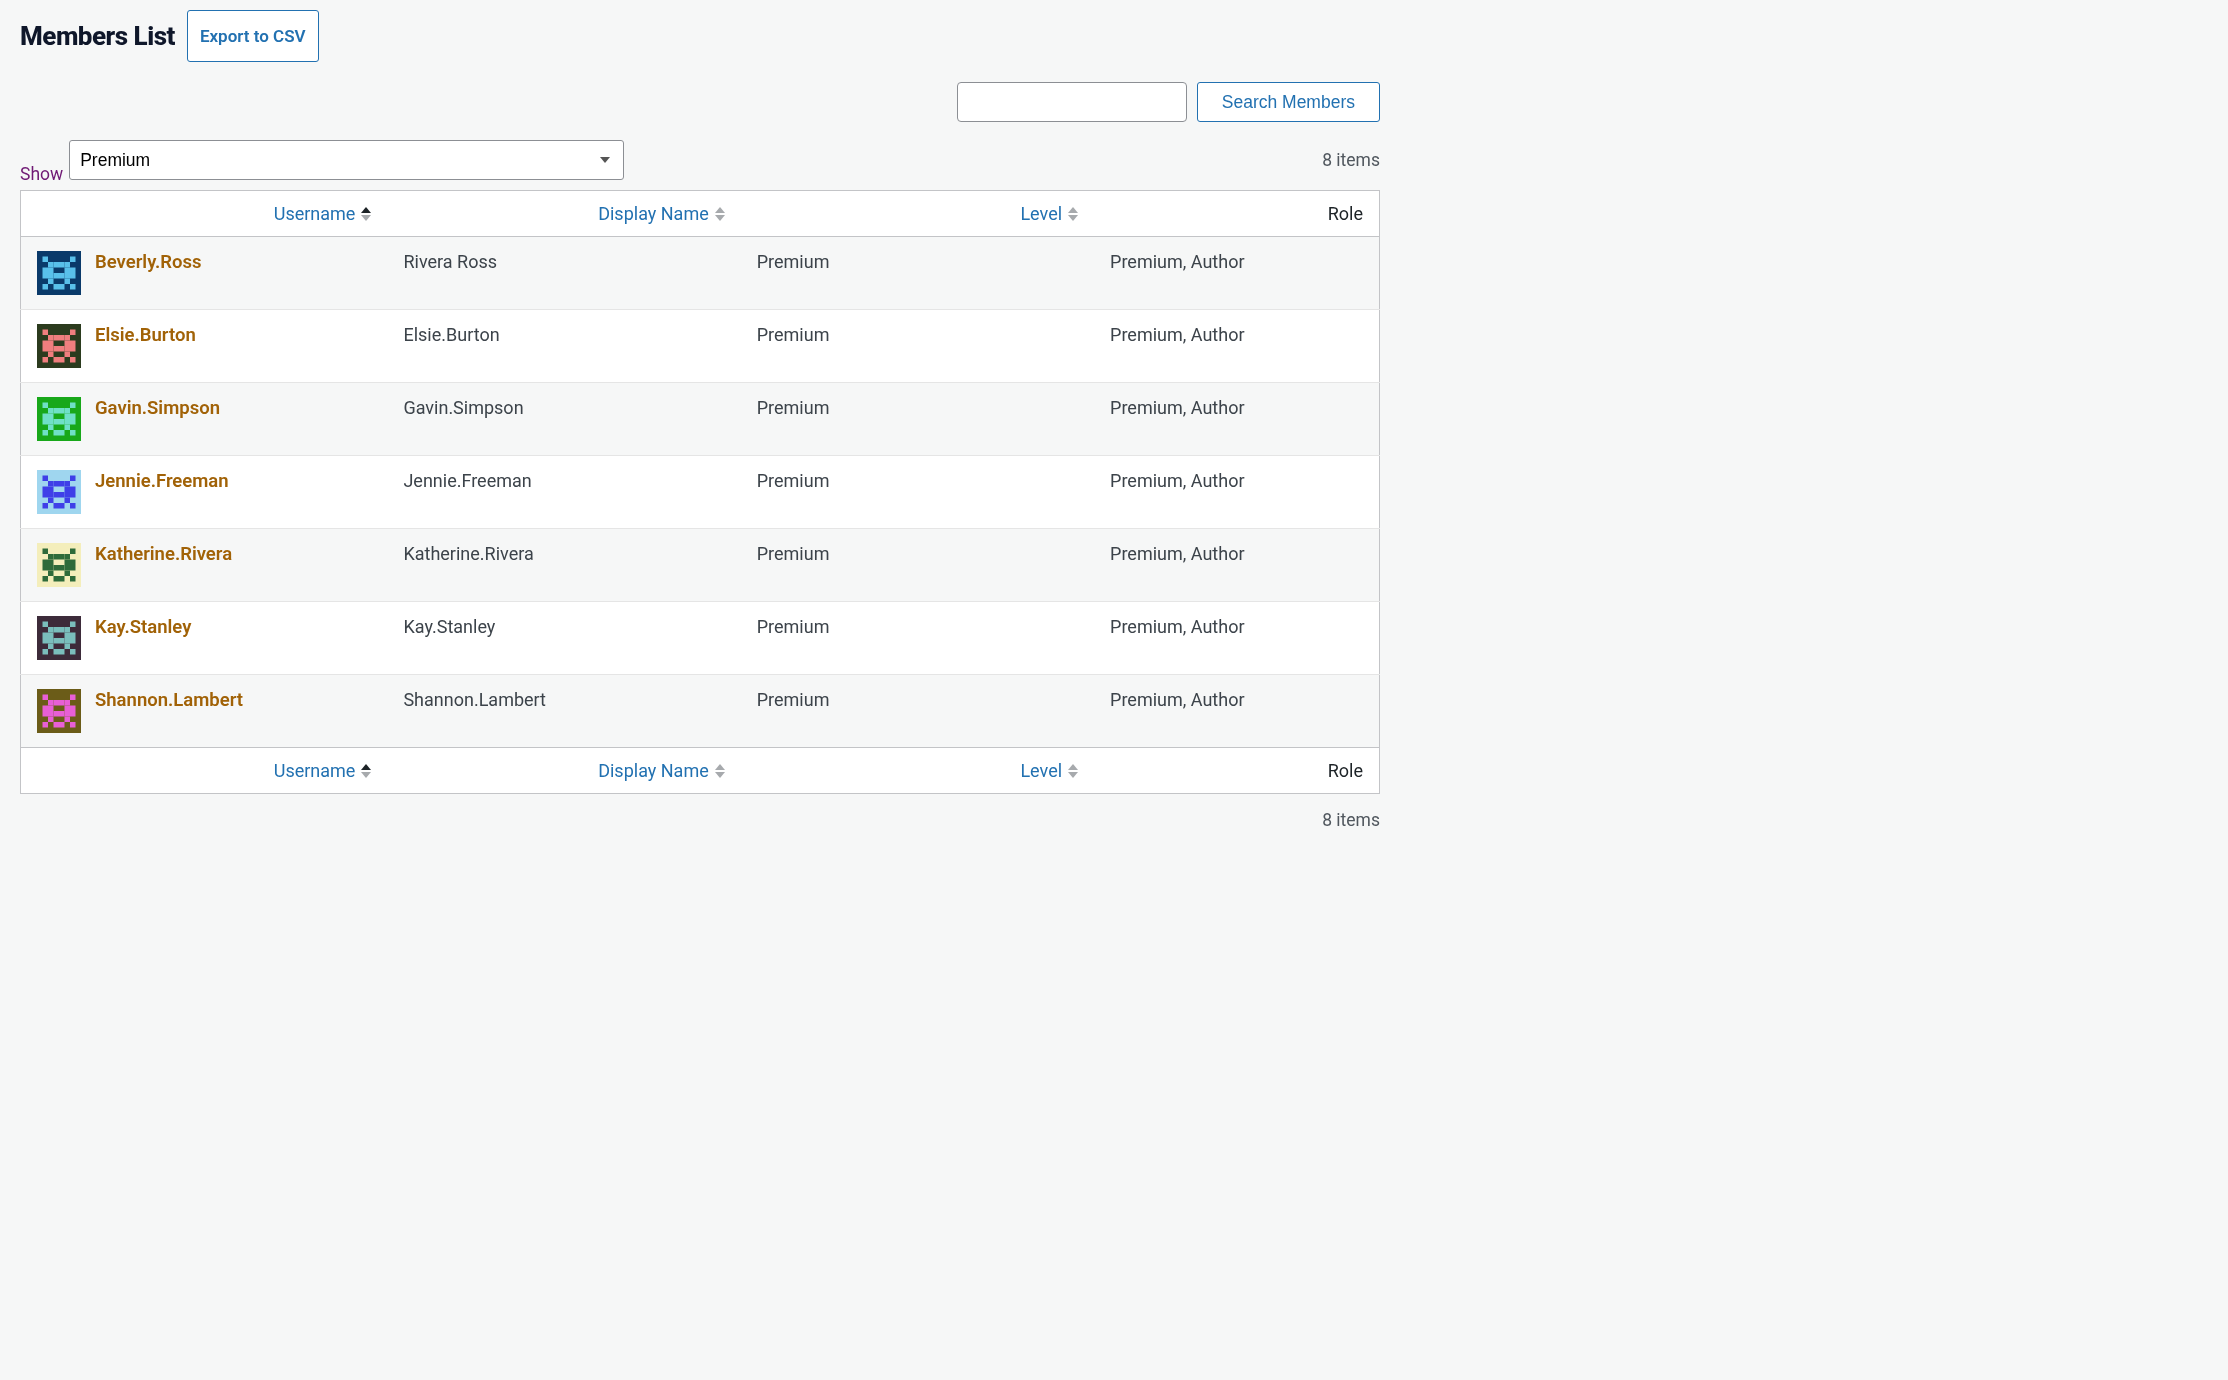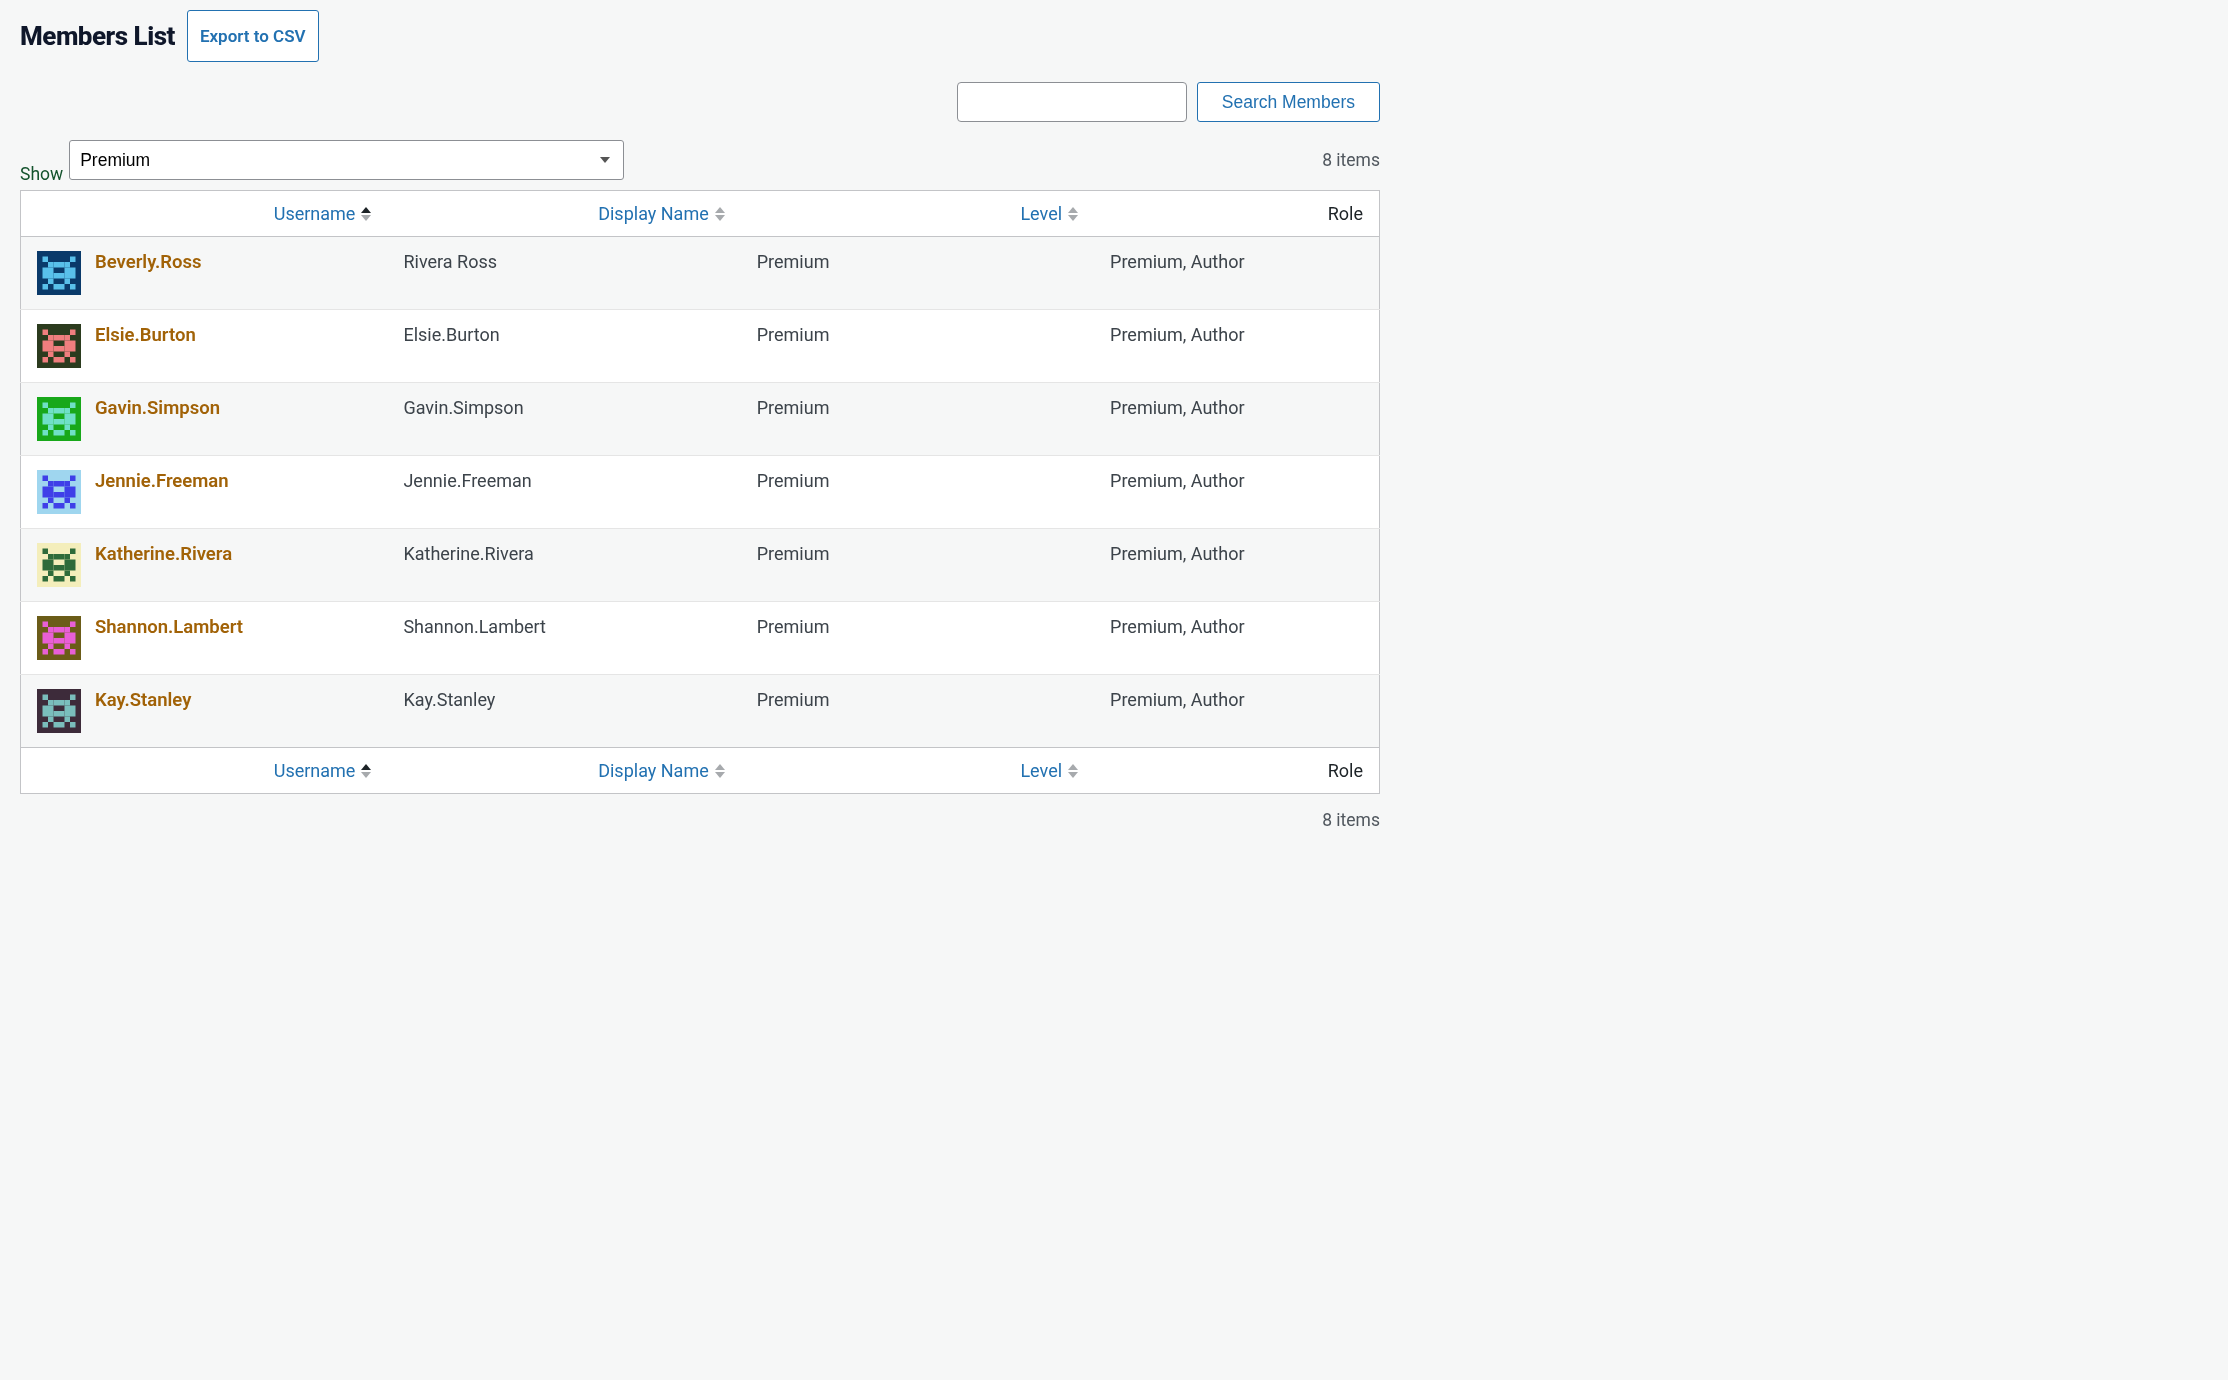--- a/index.html
+++ b/index.html
@@ -74,21 +74,21 @@
     margin-bottom: 6px;
     gap:8px;
   }
   .filter-left{
     display:flex;
     align-items:center;
     gap:6px;
   }
   .filter-label {
     font-size: 17.5px;
-    color: #14532d;
+    color: #701a75;
     margin-top: 28px;
   }
   .filter-select {
     border: 1px solid #8c8f94;
     border-radius: 3px;
     padding: 6px 10px;
     font-size: 17.5px;
     background: #fff;
     width: 555px;
     height: 40px;
@@ -435,20 +435,55 @@
             </div>
           </td>
           <td>Katherine.Rivera</td>
           <td>Premium</td>
           <td>Premium, Author</td>
         </tr>
         <tr>
           <td>
             <div class="user-cell">
               <svg viewBox="0 0 8 8" class="avatar">
+                <rect width="8" height="8" fill="#3d2b3a"></rect>
+                <rect x="1" y="1" width="1" height="1" fill="#7abebc"></rect>
+                <rect x="6" y="1" width="1" height="1" fill="#7abebc"></rect>
+                <rect x="2" y="2" width="1" height="1" fill="#7abebc"></rect>
+                <rect x="3" y="2" width="1" height="1" fill="#7abebc"></rect>
+                <rect x="4" y="2" width="1" height="1" fill="#7abebc"></rect>
+                <rect x="5" y="2" width="1" height="1" fill="#7abebc"></rect>
+                <rect x="1" y="3" width="1" height="1" fill="#7abebc"></rect>
+                <rect x="2" y="3" width="1" height="1" fill="#7abebc"></rect>
+                <rect x="5" y="3" width="1" height="1" fill="#7abebc"></rect>
+                <rect x="6" y="3" width="1" height="1" fill="#7abebc"></rect>
+                <rect x="1" y="4" width="1" height="1" fill="#7abebc"></rect>
+                <rect x="2" y="4" width="1" height="1" fill="#7abebc"></rect>
+                <rect x="3" y="4" width="1" height="1" fill="#7abebc"></rect>
+                <rect x="4" y="4" width="1" height="1" fill="#7abebc"></rect>
+                <rect x="5" y="4" width="1" height="1" fill="#7abebc"></rect>
+                <rect x="6" y="4" width="1" height="1" fill="#7abebc"></rect>
+                <rect x="2" y="5" width="1" height="1" fill="#7abebc"></rect>
+                <rect x="5" y="5" width="1" height="1" fill="#7abebc"></rect>
+                <rect x="1" y="6" width="1" height="1" fill="#7abebc"></rect>
+                <rect x="3" y="6" width="1" height="1" fill="#7abebc"></rect>
+                <rect x="4" y="6" width="1" height="1" fill="#7abebc"></rect>
+                <rect x="6" y="6" width="1" height="1" fill="#7abebc"></rect>
+              </svg>
+              <a href="#" class="user-link">Kay.Stanley</a>
+            </div>
+          </td>
+          <td>Kay.Stanley</td>
+          <td>Premium</td>
+          <td>Premium, Author</td>
+        </tr>
+        <tr>
+          <td>
+            <div class="user-cell">
+              <svg viewBox="0 0 8 8" class="avatar">
                 <rect width="8" height="8" fill="#6b5c18"></rect>
                 <rect x="1" y="1" width="1" height="1" fill="#e85fd6"></rect>
                 <rect x="6" y="1" width="1" height="1" fill="#e85fd6"></rect>
                 <rect x="2" y="2" width="1" height="1" fill="#e85fd6"></rect>
                 <rect x="3" y="2" width="1" height="1" fill="#e85fd6"></rect>
                 <rect x="4" y="2" width="1" height="1" fill="#e85fd6"></rect>
                 <rect x="5" y="2" width="1" height="1" fill="#e85fd6"></rect>
                 <rect x="1" y="3" width="1" height="1" fill="#e85fd6"></rect>
                 <rect x="2" y="3" width="1" height="1" fill="#e85fd6"></rect>
                 <rect x="5" y="3" width="1" height="1" fill="#e85fd6"></rect>
@@ -463,55 +498,20 @@
                 <rect x="5" y="5" width="1" height="1" fill="#e85fd6"></rect>
                 <rect x="1" y="6" width="1" height="1" fill="#e85fd6"></rect>
                 <rect x="3" y="6" width="1" height="1" fill="#e85fd6"></rect>
                 <rect x="4" y="6" width="1" height="1" fill="#e85fd6"></rect>
                 <rect x="6" y="6" width="1" height="1" fill="#e85fd6"></rect>
               </svg>
               <a href="#" class="user-link">Shannon.Lambert</a>
             </div>
           </td>
           <td>Shannon.Lambert</td>
-          <td>Premium</td>
-          <td>Premium, Author</td>
-        </tr>
-        <tr>
-          <td>
-            <div class="user-cell">
-              <svg viewBox="0 0 8 8" class="avatar">
-                <rect width="8" height="8" fill="#3d2b3a"></rect>
-                <rect x="1" y="1" width="1" height="1" fill="#7abebc"></rect>
-                <rect x="6" y="1" width="1" height="1" fill="#7abebc"></rect>
-                <rect x="2" y="2" width="1" height="1" fill="#7abebc"></rect>
-                <rect x="3" y="2" width="1" height="1" fill="#7abebc"></rect>
-                <rect x="4" y="2" width="1" height="1" fill="#7abebc"></rect>
-                <rect x="5" y="2" width="1" height="1" fill="#7abebc"></rect>
-                <rect x="1" y="3" width="1" height="1" fill="#7abebc"></rect>
-                <rect x="2" y="3" width="1" height="1" fill="#7abebc"></rect>
-                <rect x="5" y="3" width="1" height="1" fill="#7abebc"></rect>
-                <rect x="6" y="3" width="1" height="1" fill="#7abebc"></rect>
-                <rect x="1" y="4" width="1" height="1" fill="#7abebc"></rect>
-                <rect x="2" y="4" width="1" height="1" fill="#7abebc"></rect>
-                <rect x="3" y="4" width="1" height="1" fill="#7abebc"></rect>
-                <rect x="4" y="4" width="1" height="1" fill="#7abebc"></rect>
-                <rect x="5" y="4" width="1" height="1" fill="#7abebc"></rect>
-                <rect x="6" y="4" width="1" height="1" fill="#7abebc"></rect>
-                <rect x="2" y="5" width="1" height="1" fill="#7abebc"></rect>
-                <rect x="5" y="5" width="1" height="1" fill="#7abebc"></rect>
-                <rect x="1" y="6" width="1" height="1" fill="#7abebc"></rect>
-                <rect x="3" y="6" width="1" height="1" fill="#7abebc"></rect>
-                <rect x="4" y="6" width="1" height="1" fill="#7abebc"></rect>
-                <rect x="6" y="6" width="1" height="1" fill="#7abebc"></rect>
-              </svg>
-              <a href="#" class="user-link">Kay.Stanley</a>
-            </div>
-          </td>
-          <td>Kay.Stanley</td>
           <td>Premium</td>
           <td>Premium, Author</td>
         </tr>
       </tbody>
     <tfoot>
       <tr>
         <th class="sortable">
           <a href="#">
             <span>Username</span>
             <span class="sort-icons">

